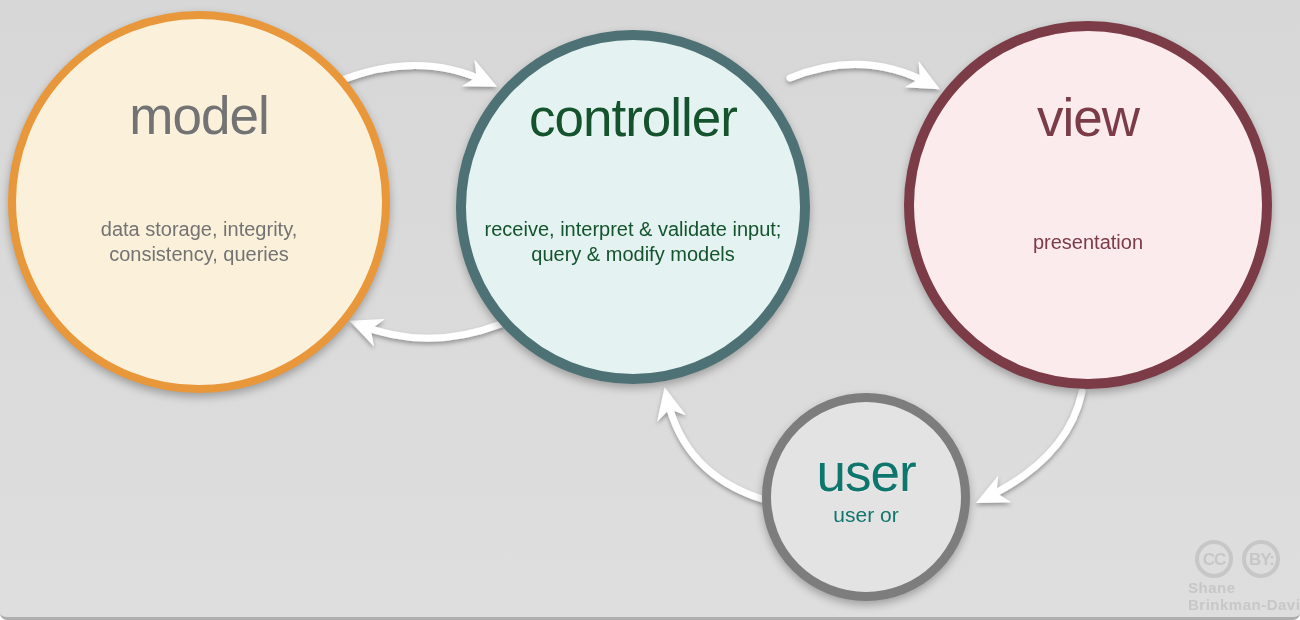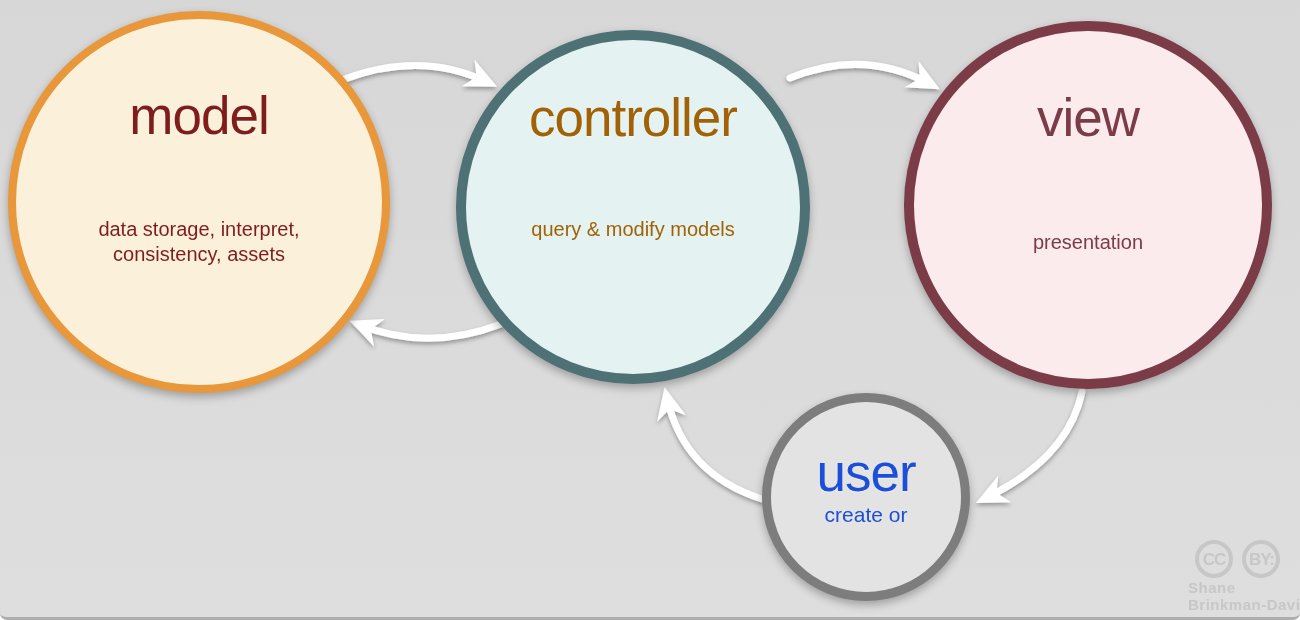--- a/index.html
+++ b/index.html
@@ -118,46 +118,47 @@
     </defs>
     <g filter="url(#arrowShadow)">
       <path class="arrow" d="M 342 80 Q 420 50 487 82" marker-end="url(#ah)" style="stroke: rgb(255, 255, 255);"></path>
       <path class="arrow" d="M 790 78 Q 863 48 930 84" marker-end="url(#ah)" style="stroke: rgb(255, 255, 255);"></path>
       <path class="arrow" d="M 501 324 Q 428 352 360 325" marker-end="url(#ah)" style="stroke: rgb(255, 255, 255);"></path>
       <path class="arrow" d="M 1082 392 Q 1068 458 986 498" marker-end="url(#ah)" style="stroke: rgb(255, 255, 255);"></path>
       <path class="arrow" d="M 762 499 Q 684 474 667 398" marker-end="url(#ah)" style="stroke: rgb(255, 255, 255);"></path>
     </g>
   </svg>
 
-  <div class="circle node-model" style="border-color: rgb(232, 151, 59); background-color: rgb(251, 241, 219); color: #7f1d1d;">
+  <div class="circle node-model" style="border-color: rgb(232, 151, 59); background-color: rgb(251, 241, 219); color: #737373;">
     <div class="node-label">model</div>
     <div class="node-desc">
-      <div>data storage, interpret,</div>
-      <div>consistency, assets</div>
+      <div>data storage, integrity,</div>
+      <div>consistency, queries</div>
     </div>
   </div>
 
-  <div class="circle node-controller" style="border-color: rgb(77, 113, 116); background-color: rgb(228, 243, 241); color: #a16207;">
+  <div class="circle node-controller" style="border-color: rgb(77, 113, 116); background-color: rgb(228, 243, 241); color: #14532d;">
     <div class="node-label">controller</div>
     <div class="node-desc">
+      <div>receive, interpret &amp; validate input;</div>
       <div>query &amp; modify models</div>
     </div>
   </div>
 
   <div class="circle node-view" style="border-color: rgb(123, 59, 71); background-color: rgb(251, 235, 237); color: rgb(123, 59, 71);">
     <div class="node-label">view</div>
     <div class="node-desc">
       <div>presentation</div>
     </div>
   </div>
 
-  <div class="circle node-user" style="border-color: rgb(125, 125, 125); background-color: rgb(227, 227, 227); color: #1d4ed8;">
+  <div class="circle node-user" style="border-color: rgb(125, 125, 125); background-color: rgb(227, 227, 227); color: #0f766e;">
     <div class="node-label">user</div>
     <div class="node-desc">
-      <div>create or</div>
+      <div>user or</div>
     </div>
   </div>
 
   <div class="attribution">
     <div class="cc-badges">
       <span class="cc-badge">CC</span>
       <span class="cc-badge">BY:</span>
     </div>
     <div class="cc-author">Shane</div>
     <div class="cc-author">Brinkman-Davis</div>

